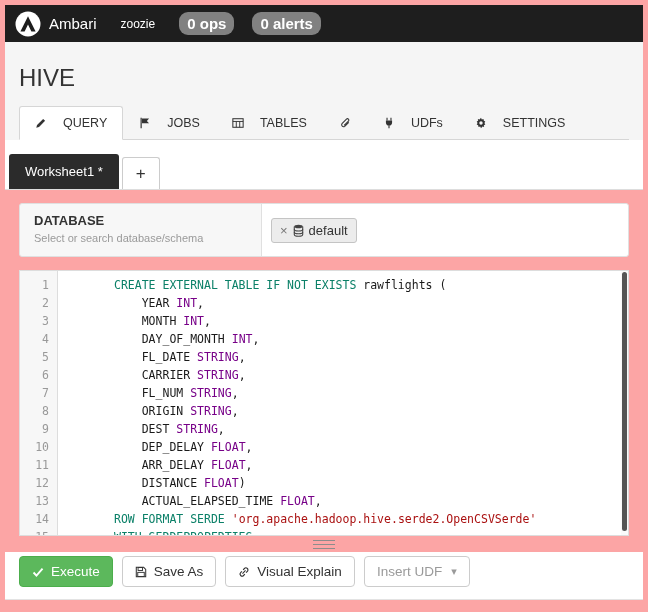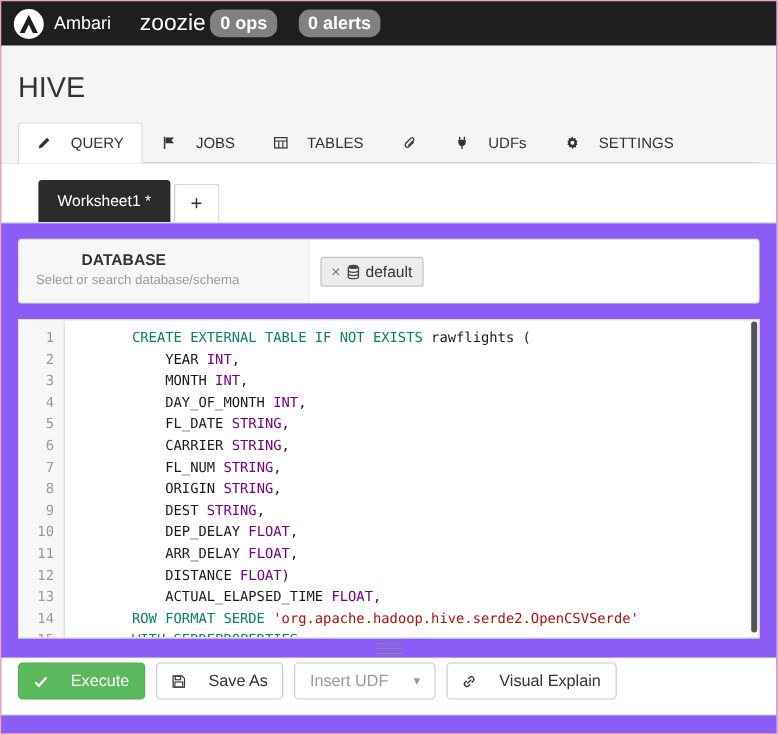--- a/index.html
+++ b/index.html
@@ -1,44 +1,44 @@
 <!DOCTYPE html>
 <html><head>
 <meta charset="utf-8">
 <style>
   * { box-sizing: border-box; margin: 0; padding: 0; }
   html,body { background:#fff; }
   body { font-family: "Liberation Sans", "DejaVu Sans", sans-serif; }
-  .window { width: 648px; height: 612px; border: 1px solid #fca5a5; background:#8b5cf6; overflow:hidden; position:relative; }
+  .window { width: 648px; height: 612px; border: 5px solid #fca5a5; background:#fca5a5; overflow:hidden; position:relative; }
 
   
   .navbar { height: 37px; background:#1e1e1e; display:flex; align-items:center; padding:0 10px; }
   .logo { width:26px; height:26px; margin-right:8px; display:flex; }
   .brand { color:#fff; font-size:15px; margin-right:24px; cursor:pointer; }
-  .cluster { color:#fff; font-size:19px; margin-right:4px; cursor:pointer; }
+  .cluster { color:#fff; font-size:12px; margin-right:24px; cursor:pointer; }
   .badge { background:#818181; color:#fff; font-size:15px; font-weight:bold; padding:3px 8px; border-radius:9px; margin-right:18px; cursor:pointer; }
 
   
   .header { background:#f5f5f5; padding:14px 14px 0; }
   .page-title { font-size:24px; color:#333; font-weight:500; margin:8px 0 14px; }
   .tabs { display:flex; border-bottom:1px solid #d6d6d6; }
   .tab { display:flex; align-items:center; gap:16px; padding:9px 15px; font-size:12.5px; color:#333; cursor:pointer; border:1px solid transparent; margin-bottom:-1px; border-radius:3px 3px 0 0; }
   .tab.active { background:#fff; border-color:#d6d6d6; border-bottom-color:#fff; }
   .tab-icon { display:inline-flex; }
   .tab-icon svg { display:block; }
 
   
-  .ws-row { display:flex; align-items:flex-end; padding:14px 31px 0; border-bottom:1px solid #ddd; background:#fff;text-align:right; }
+  .ws-row { display:flex; align-items:flex-end; padding:14px 4px 0; border-bottom:1px solid #ddd; background:#fff;text-align:right; }
   .ws-tab { background:#2b2b2b; color:#fff; font-size:13px; padding:10px 16px; border-radius:3px 3px 0 0; cursor:pointer; }
   .ws-add { background:#fff; border:1px solid #ccc; border-bottom:none; font-size:17px; color:#333; padding:7px 13px; border-radius:3px 3px 0 0; margin-left:3px; line-height:1; cursor:pointer; }
 
   
   .db-panel { margin:13px 14px 0; border:1px solid #e0e0e0; border-radius:3px; background:#f7f7f7; display:flex; height:54px; }
   .db-left { width:241px; padding:9px 14px; }
-  .db-label { font-size:13px; font-weight:bold; color:#333;margin-left:38px; }
+  .db-label { font-size:13px; font-weight:bold; color:#333; }
   .db-hint { font-size:11px; color:#9a9a9a; margin-top:4px; }
   .db-input { flex:1; background:#fff; border-left:1px solid #e0e0e0; display:flex; align-items:center; padding:0 9px; border-radius:0 3px 3px 0; cursor:text; }
   .db-tags { display:inline-flex; gap:5px; }
   .db-tag { display:inline-flex; align-items:center; gap:5px; background:#ececec; border:1px solid #c4c4c4; border-radius:3px; padding:4px 8px; font-size:13px; color:#333; cursor:pointer; }
   .tag-close { color:#777; font-size:13px; line-height:1; }
   .tag-db-icon { display:inline-flex; }
 
   
   .editor { margin:13px 14px 0; border:1px solid #ddd; height:266px; display:flex; position:relative; overflow:hidden; background:#fff; cursor:text; }
   .gutter { width:38px; background:#f7f7f7; border-right:1px solid #ddd; padding:5px 0 0; }
@@ -51,21 +51,21 @@
   .scrollbar { position:absolute; top:0; right:0; width:7px; height:100%; background:#fafafa; }
   .scroll-thumb { position:absolute; top:1px; right:1px; width:5px; height:98%; background:#555; border-radius:3px; cursor:pointer; }
 
   
   .handle-row { height:16px; display:flex; align-items:center; justify-content:center; margin:0 14px; }
   .grip { width:22px; height:9px; cursor:row-resize;
           background: repeating-linear-gradient(to bottom, #8c8c8c 0, #8c8c8c 1px, transparent 1px, transparent 4px); }
 
   
   .toolbar { display:flex; gap:9px; padding:4px 14px 12px; border-bottom:1px solid #e3e3e3; background:#fff; }
-  .btn { display:inline-flex; align-items:center; gap:19px; padding:7px 12px; font-size:13.5px; font-family:inherit; border-radius:4px; border:1px solid #ccc; background:#fff; color:#333; cursor:pointer; }
+  .btn { display:inline-flex; align-items:center; gap:7px; padding:7px 12px; font-size:13.5px; font-family:inherit; border-radius:4px; border:1px solid #ccc; background:#fff; color:#333; cursor:pointer; }
   .btn-icon { display:inline-flex; }
   .btn-icon svg { display:block; }
   .btn-execute { background:#5cb85c; border-color:#4cae4c; color:#fff; }
   .btn-udf { color:#9a9a9a; }
   .caret { font-size:11px; margin-left:2px; }
 </style>
 </head>
 <body>
 
 <div class="window">
@@ -225,29 +225,29 @@
     <button class="btn">
       <span class="btn-icon">
           <svg viewBox="0 0 14 14" width="12" height="12">
             <path d="M1.5 1.5h8.6l2.4 2.4v8.6H1.5z" fill="none" stroke="#333" stroke-width="1.2"></path>
             <rect x="3.6" y="1.8" width="5.2" height="3.4" fill="none" stroke="#333" stroke-width="1.1"></rect>
             <rect x="3.2" y="7.4" width="7.6" height="4.8" fill="none" stroke="#333" stroke-width="1.1"></rect>
           </svg>
         </span>
       <span>Save As</span>
     </button>
-    <button class="btn btn-udf">
-      <span>Insert UDF</span>
-      <span class="caret">▾</span>
-    </button>
     <button class="btn">
       <span class="btn-icon">
           <svg viewBox="0 0 14 14" width="12" height="12">
             <path d="M5.2 8.8l3.6-3.6" stroke="#333" stroke-width="1.3" fill="none"></path>
             <path d="M6 4.4l1.5-1.5a2.4 2.4 0 0 1 3.4 3.4L9.4 7.8" fill="none" stroke="#333" stroke-width="1.3"></path>
             <path d="M8 9.6l-1.5 1.5a2.4 2.4 0 0 1-3.4-3.4L4.6 6.2" fill="none" stroke="#333" stroke-width="1.3"></path>
           </svg>
         </span>
       <span>Visual Explain</span>
     </button>
+    <button class="btn btn-udf">
+      <span>Insert UDF</span>
+      <span class="caret">▾</span>
+    </button>
   </div>
 
 </div>
 
 </body></html>

